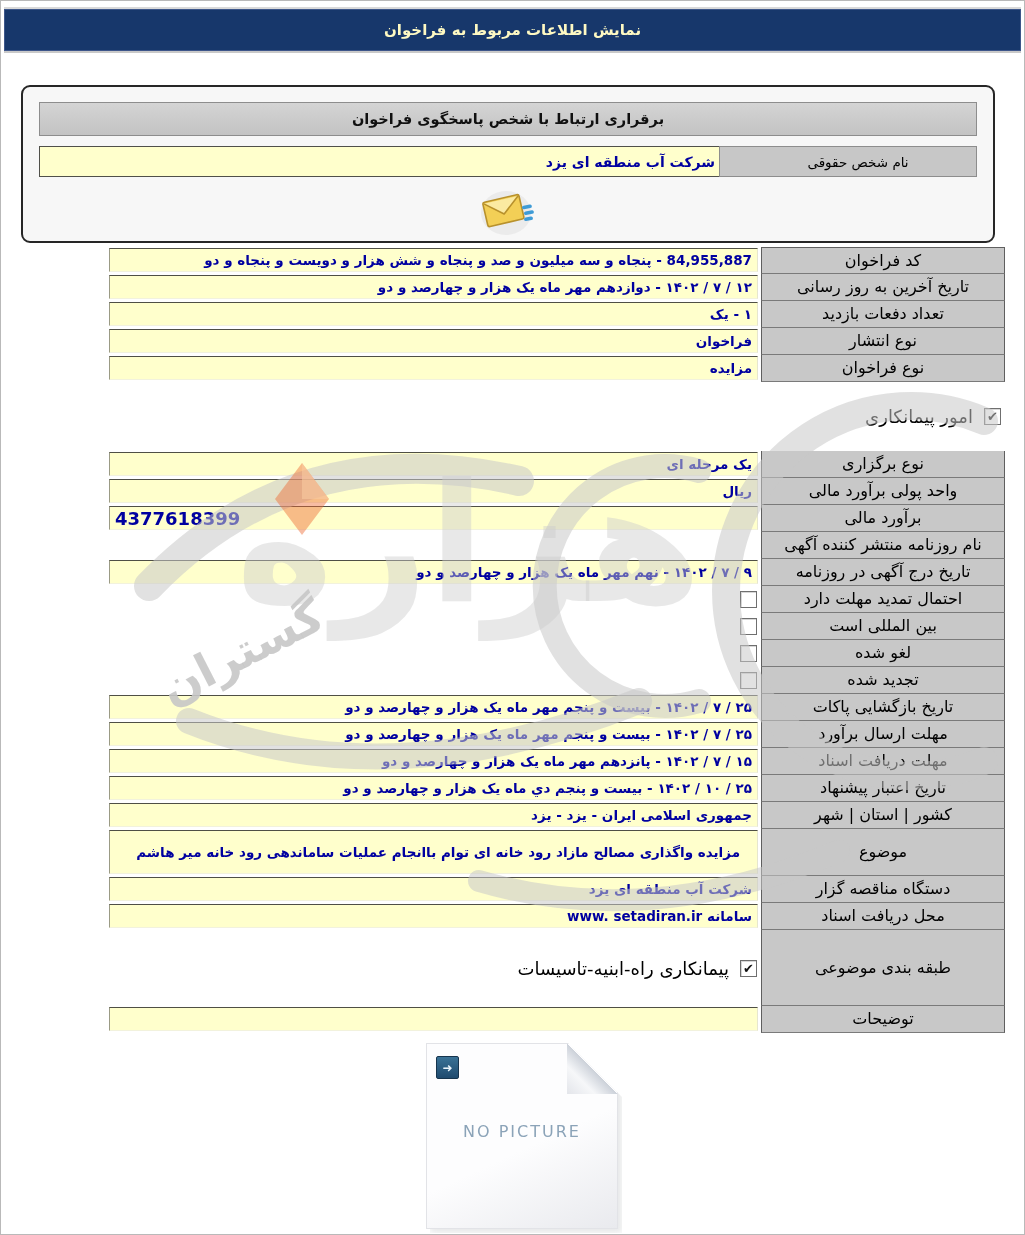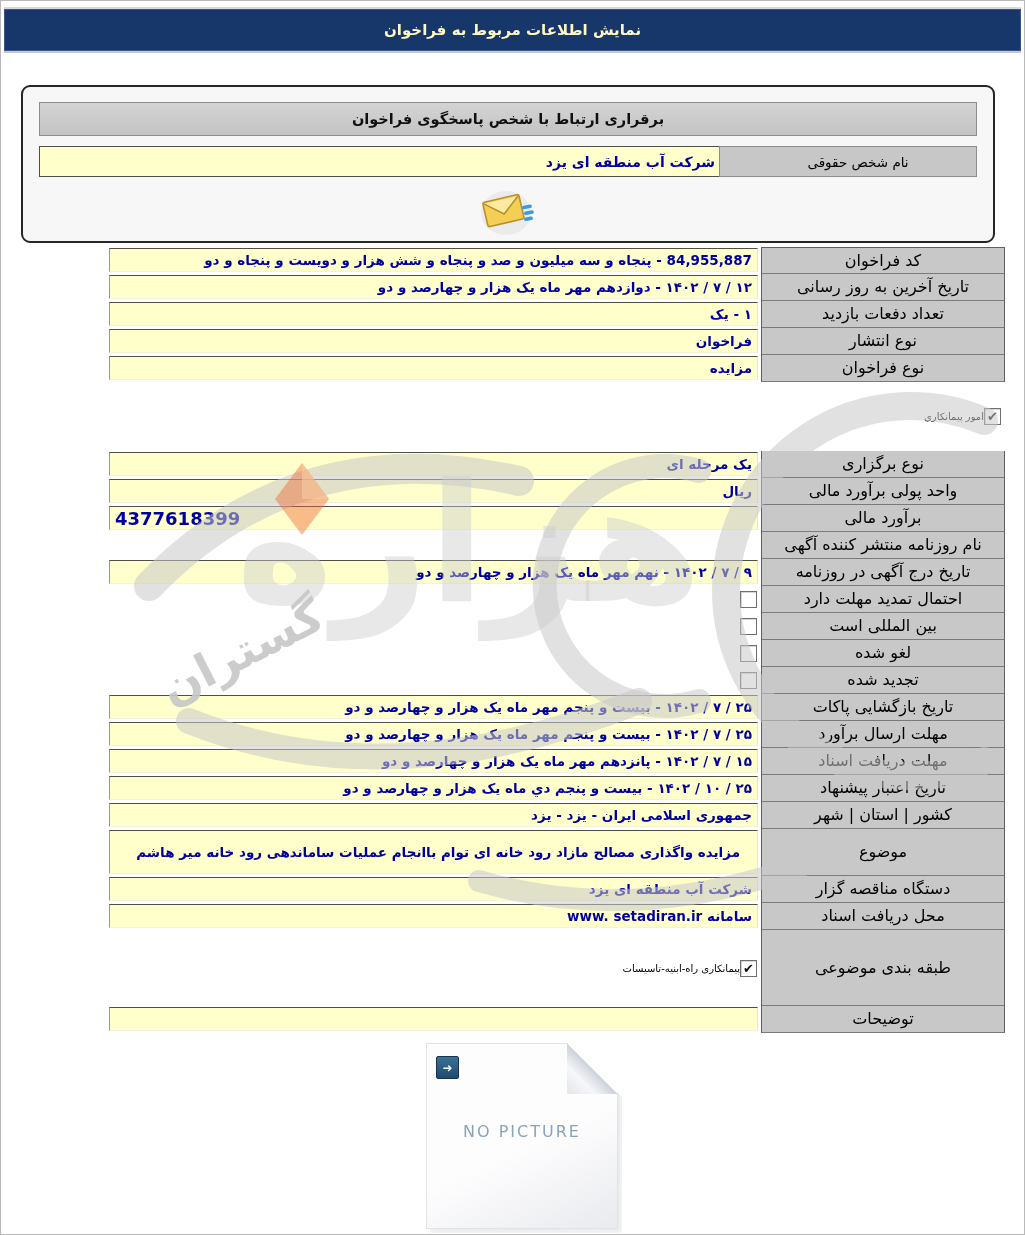--- a/index.html
+++ b/index.html
@@ -62,21 +62,21 @@
   .row-subject .cell-value{white-space:normal;line-height:1.5;padding:1px 17px;}
   .row-activity{height:69px;}
   .row-activity2{height:76px;}
   .cell-plain{flex:1;display:flex;align-items:center;background:transparent;padding:0;}
   .checkbox{
     width:15px;height:15px;background:#fff;border:1px solid #6f6f6f;box-sizing:content-box;
     display:flex;align-items:center;justify-content:center;
     font-size:13px;font-weight:bold;color:#111;margin-right:4px;cursor:pointer;
     box-shadow:inset 1px 1px 0 #d7d7d7;
   }
-  .chk-label{font-size:10px;color:#000;}
+  .chk-label{margin-right:11px;font-size:18px;color:#000;}
   
   .watermark{position:absolute;inset:0;pointer-events:none;z-index:5;}
   
   .nopic{
     position:absolute;top:1042px;left:425px;width:192px;height:186px;
     background:linear-gradient(155deg,#fdfdfe 55%,#e9eaee 100%);
     border:1px solid #e2e3e7;box-sizing:border-box;
     clip-path:polygon(0 0, calc(100% - 50px) 0, 100% 50px, 100% 100%, 0 100%);
   }
   .nopic-shadow{position:absolute;top:1046px;left:429px;width:192px;height:186px;

